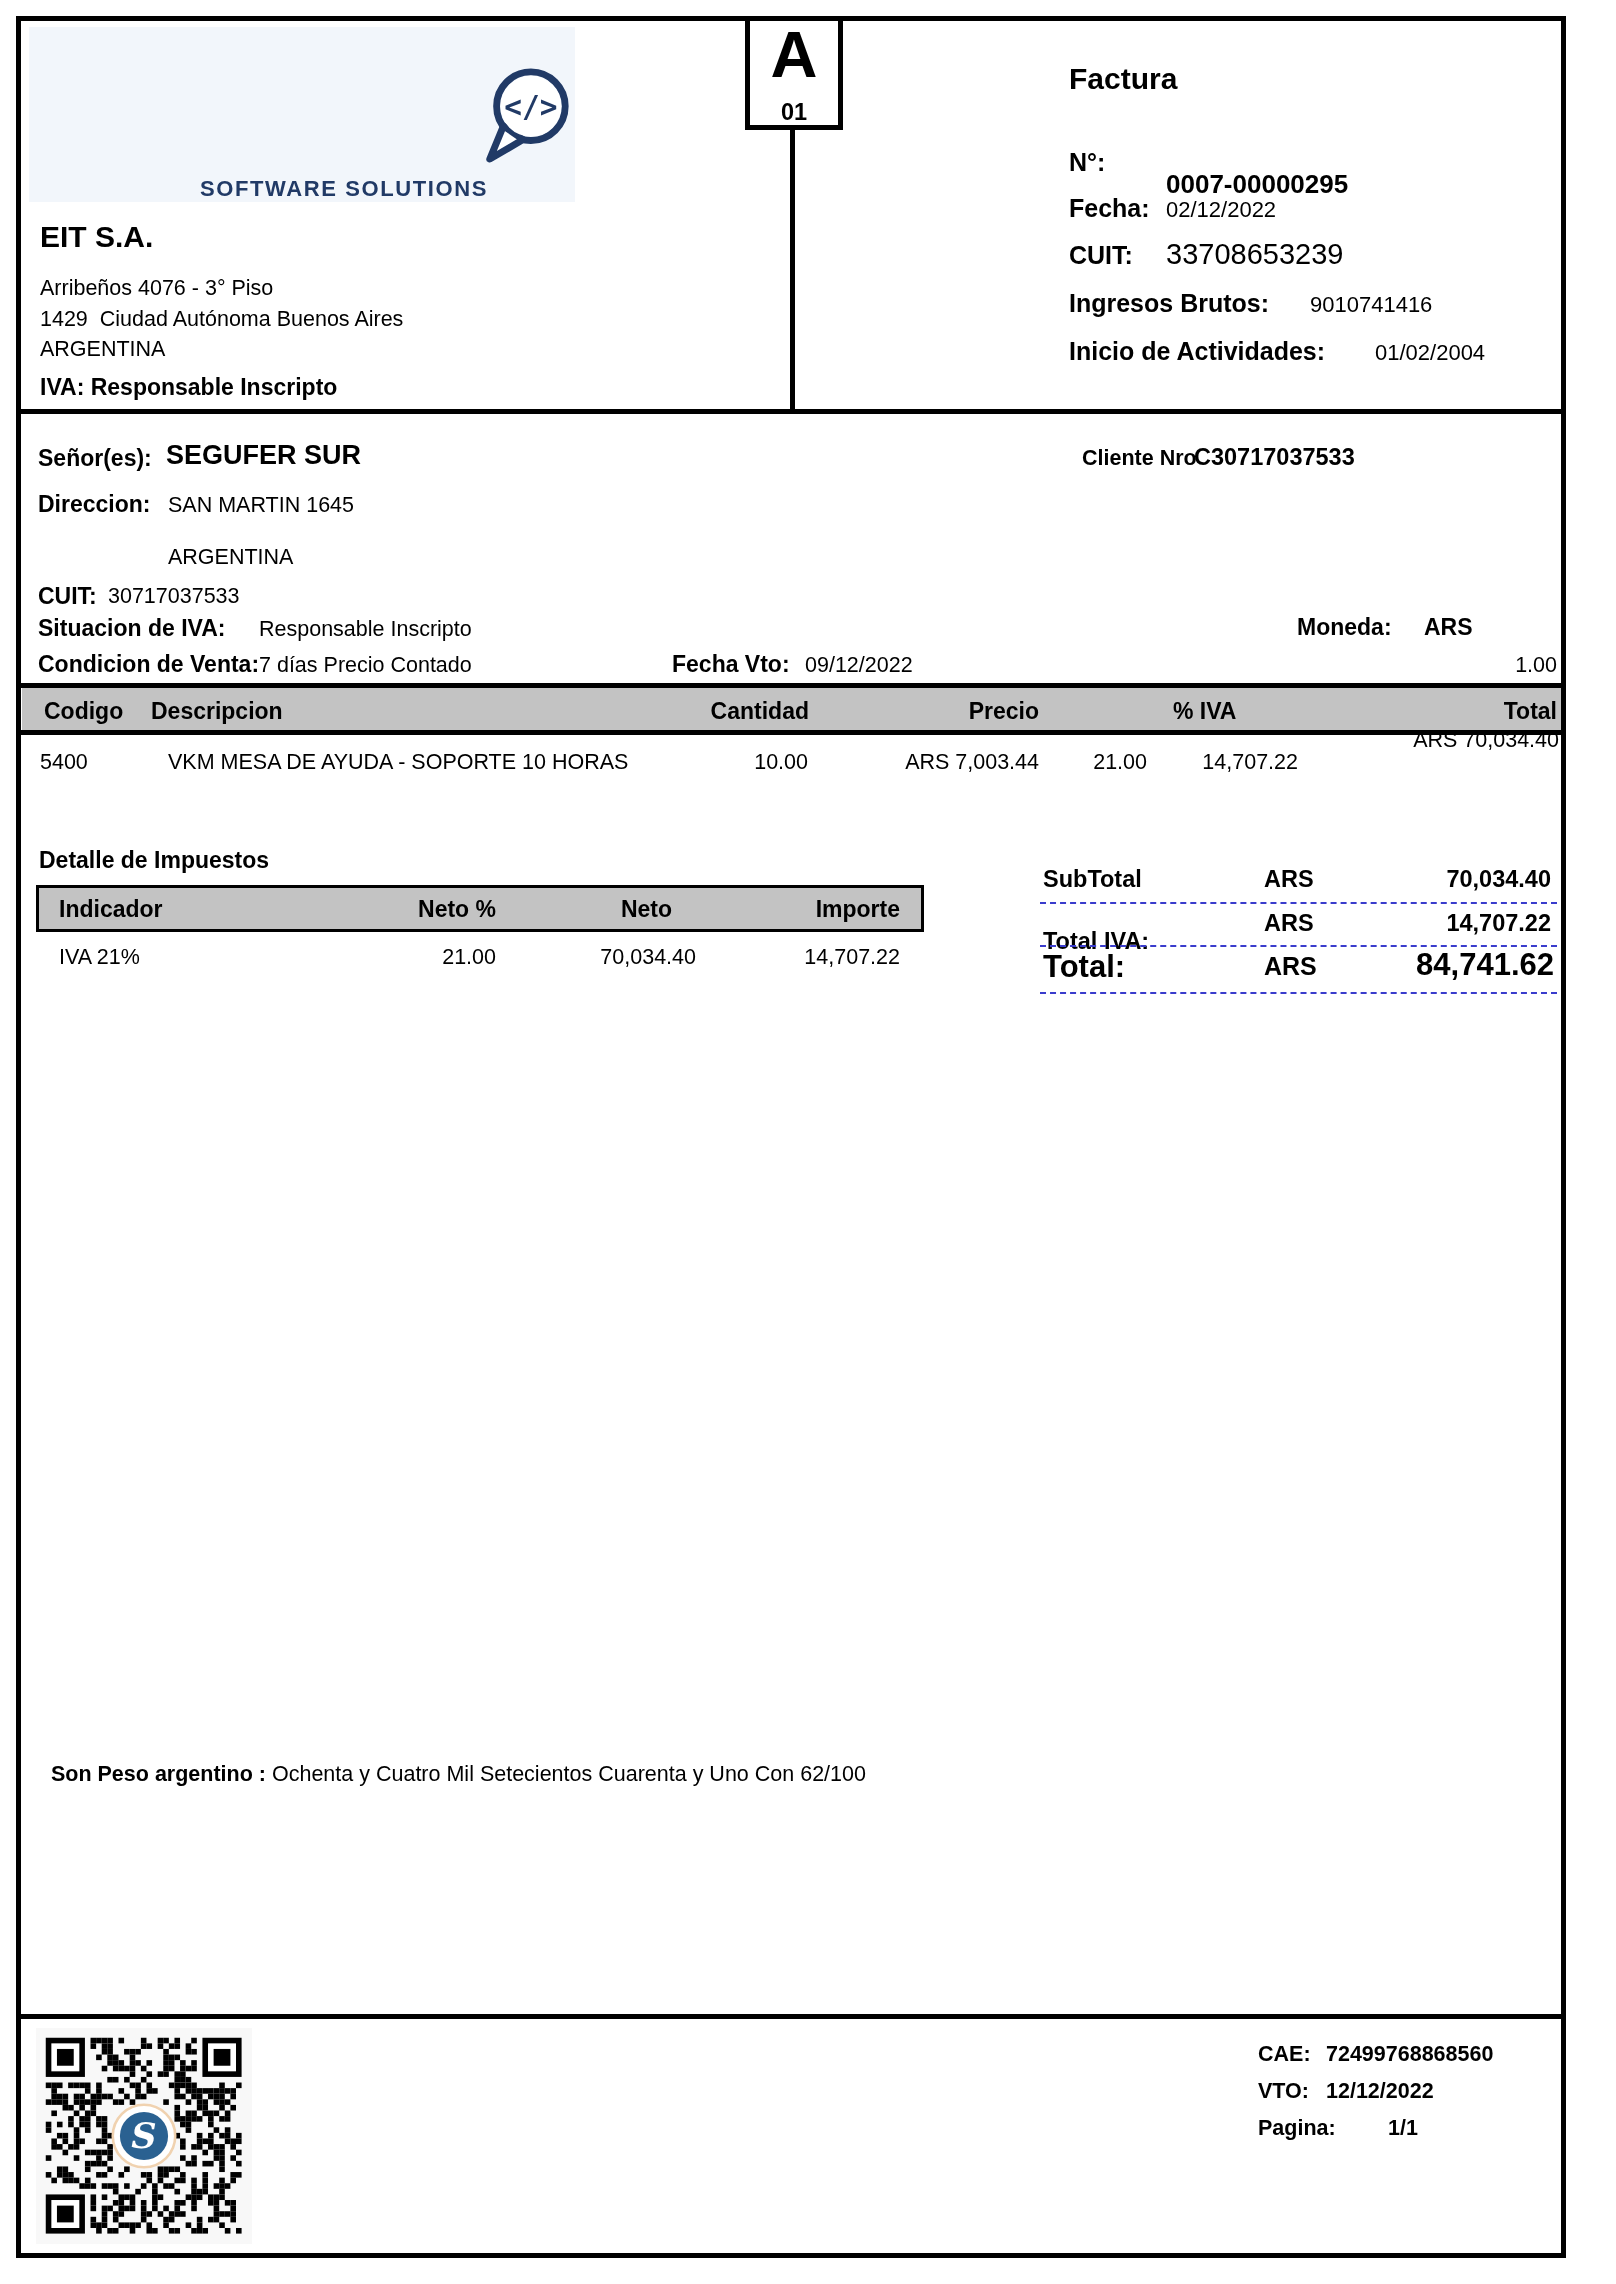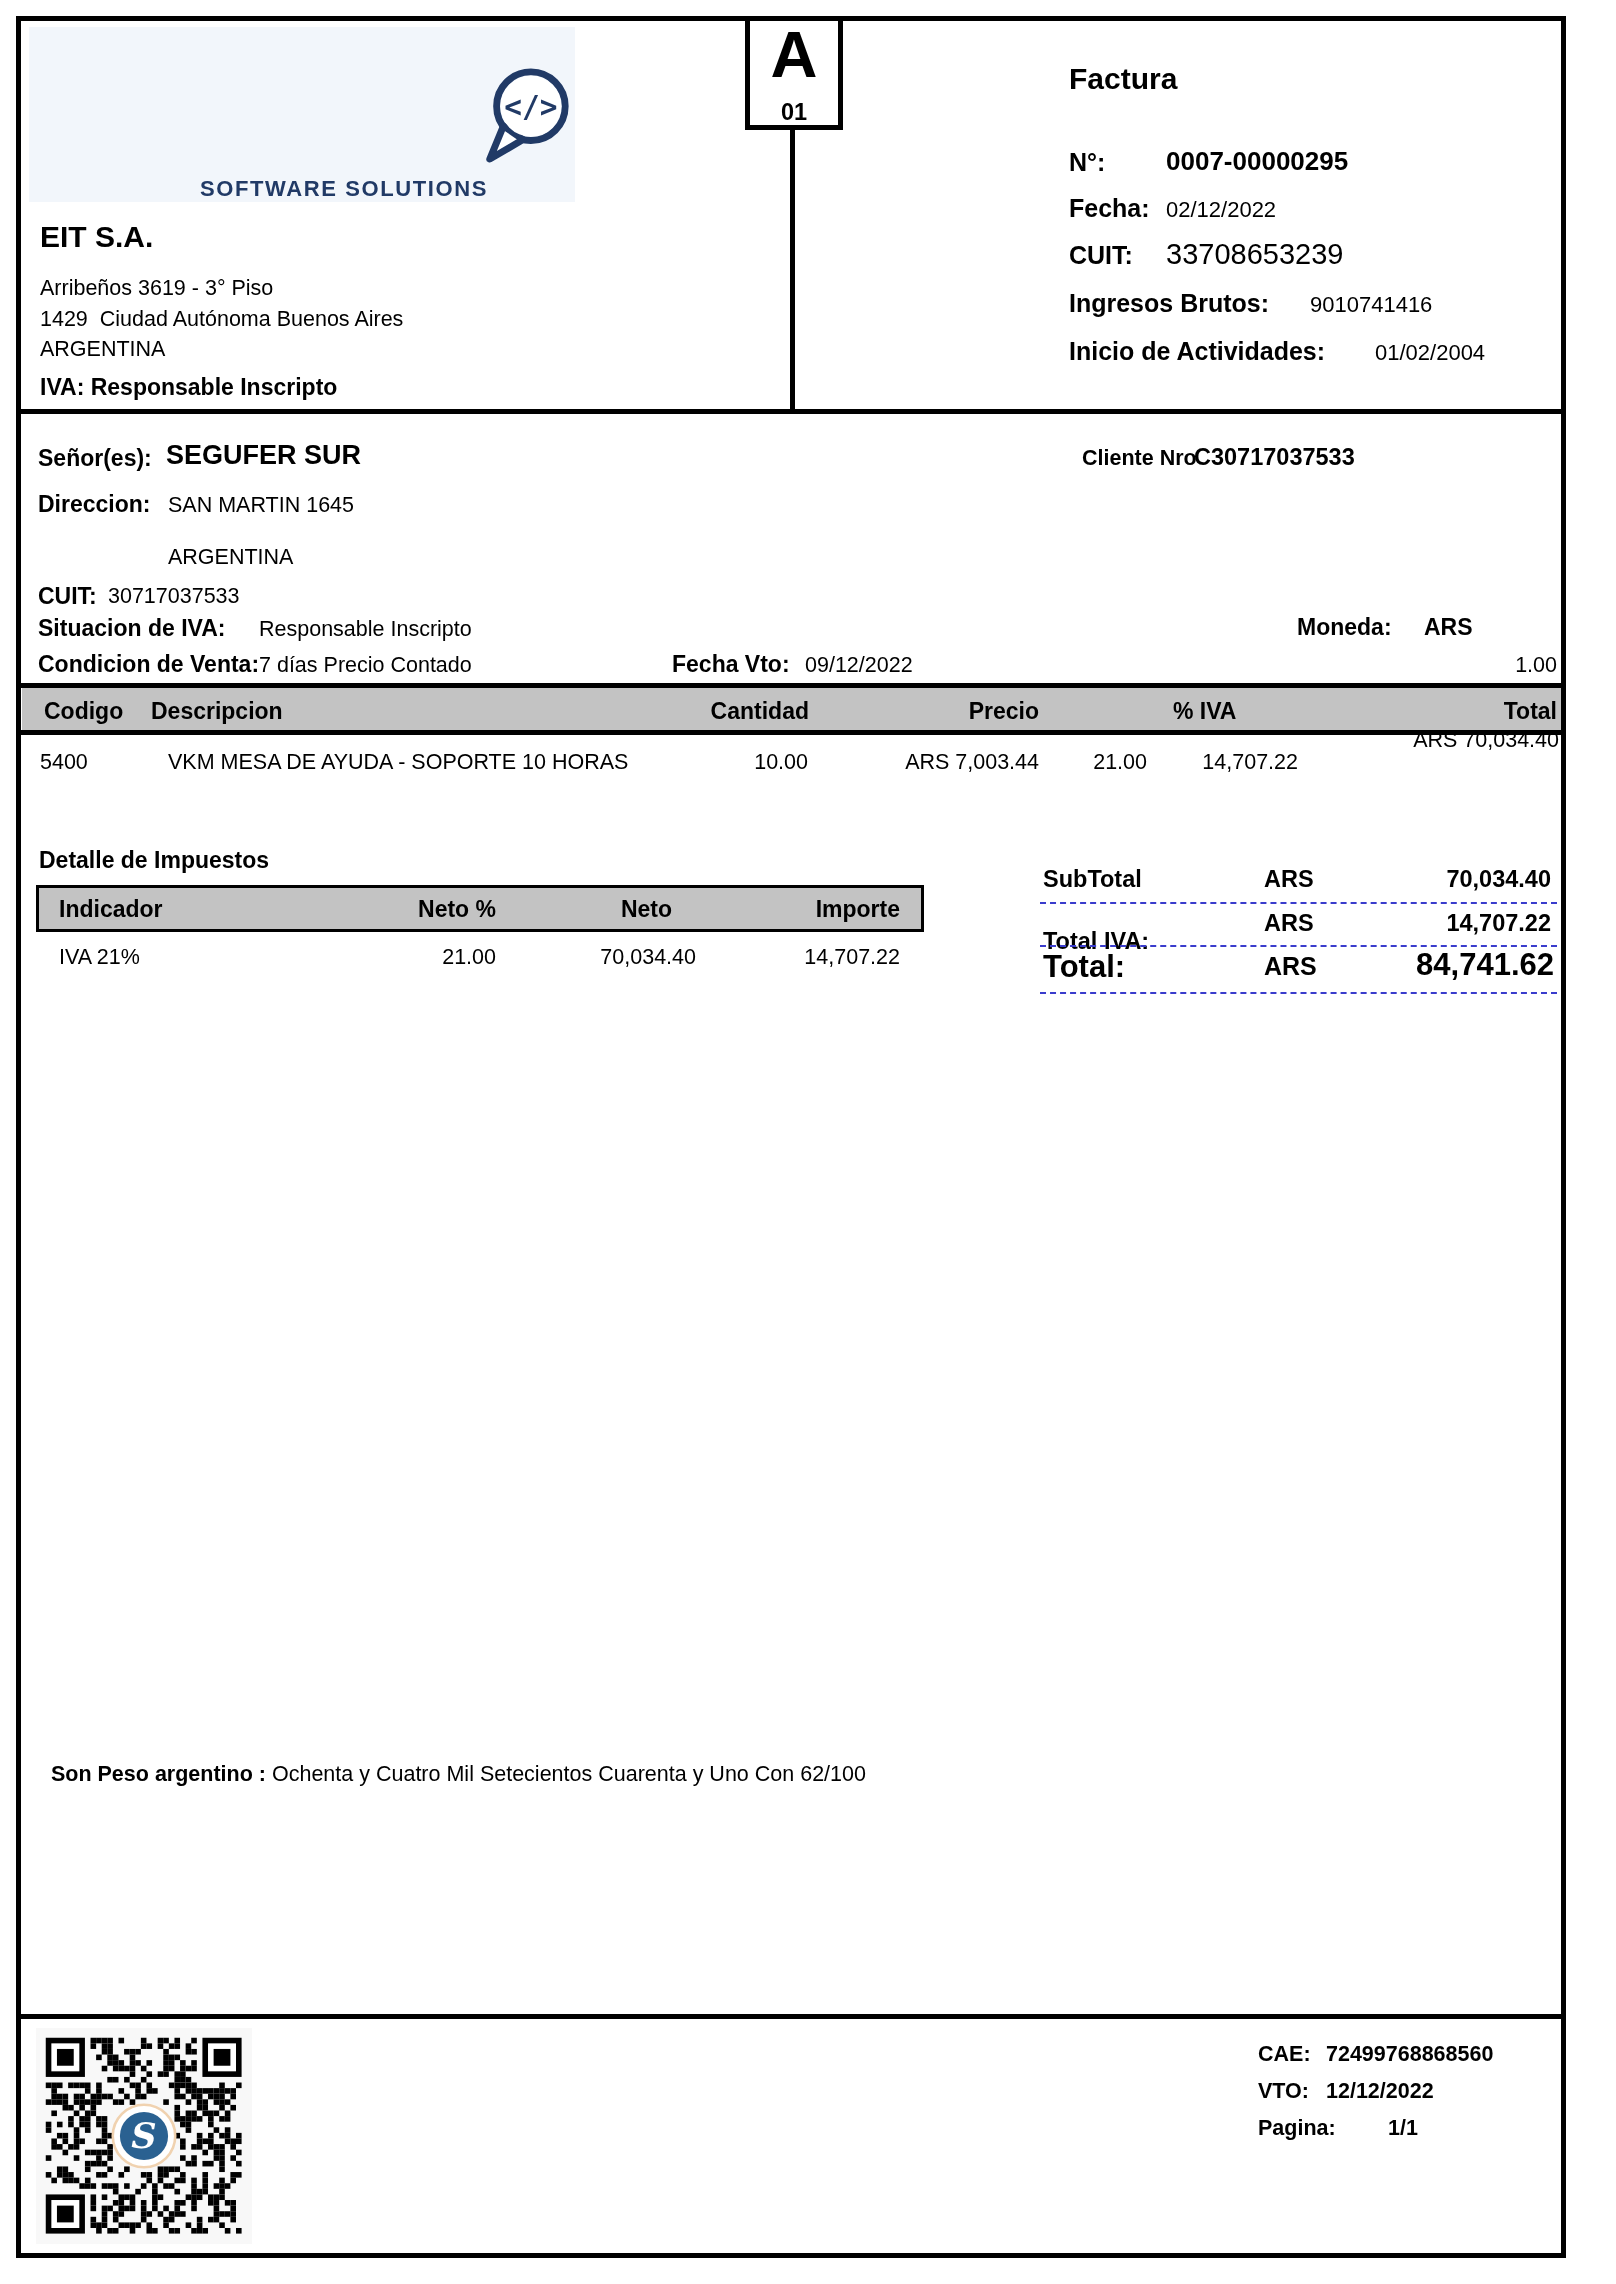--- a/index.html
+++ b/index.html
@@ -27,40 +27,40 @@
   .doc-letter{font-size:65px;font-weight:bold;line-height:1;}
   .doc-code{font-size:23.5px;font-weight:bold;line-height:1;margin-top:14px;}
   .vline{left:790px;top:130px;width:4.6px;height:284px;background:#000;}
   .hr{left:16.3px;width:1550px;height:5.2px;background:#000;}
   .items-header-bar{left:21.5px;top:688px;width:1539px;height:42px;background:#c3c3c3;}
   .items-header-underline{left:16.3px;top:730px;width:1550px;height:5.2px;background:#000;}
   .tax-bar{left:36px;top:885px;width:888px;height:47px;background:#c3c3c3;border:3.9px solid #000;box-sizing:border-box;}
   .dash{border-top:2px dashed #3a3ccc;height:0;}
   .qr-box{left:36px;top:2028px;width:216px;height:216px;background:#f8f8f8;}
   .f33{font-size:21.5px;} .f34{font-size:22px;} .f35{font-size:23px;} .f36{font-size:23.5px;}
-  .f38{font-size:25px;} .f40{font-size:26px;} .f42{font-size:27px;} .f44{font-size:29px;}
+  .f38{font-size:25px;} .f40{font-size:26px;margin-top:23px;} .f42{font-size:27px;} .f44{font-size:29px;}
   .f46{font-size:30px;} .f48{font-size:31px;}
 </style>
 </head>
 <body>
 
 <div class="abs page-border"></div>
 
 <div class="abs logo-box">
   <div class="abs tagline t">SOFTWARE SOLUTIONS</div>
   <svg class="abs bubble" width="98" height="104" viewBox="0 0 100 106">
     <circle cx="55" cy="42" r="35" fill="none" stroke="#213a66" stroke-width="7"></circle>
     <path d="M27 62 L13 96 L47 76 Z" fill="#ffffff" stroke="#213a66" stroke-width="7" stroke-linejoin="round"></path>
     <circle cx="55" cy="42" r="31" fill="#ffffff"></circle>
     <text x="55" y="53" text-anchor="middle" font-family="DejaVu Sans Mono, monospace" font-size="30" font-weight="bold" fill="#213a66">&lt;/&gt;</text>
   </svg>
 </div>
 
 <div class="abs t f46 b" style="left:40px;top:220px;">EIT S.A.</div>
-<div class="abs t f33" style="left:40px;top:277px;">Arribeños 3619 - 3° Piso</div>
+<div class="abs t f33" style="left:40px;top:277px;">Arribeños 4076 - 3° Piso</div>
 <div class="abs t f33" style="left:40px;top:308px;">1429  Ciudad Autónoma Buenos Aires</div>
 <div class="abs t f33" style="left:40px;top:338px;">ARGENTINA</div>
 <div class="abs t f35 b" style="left:40px;top:375px;">IVA: Responsable Inscripto</div>
 
 <div class="abs doc-letter-box">
   <div class="doc-letter t">A</div>
   <div class="doc-code t">01</div>
 </div>
 <div class="abs vline"></div>
 

